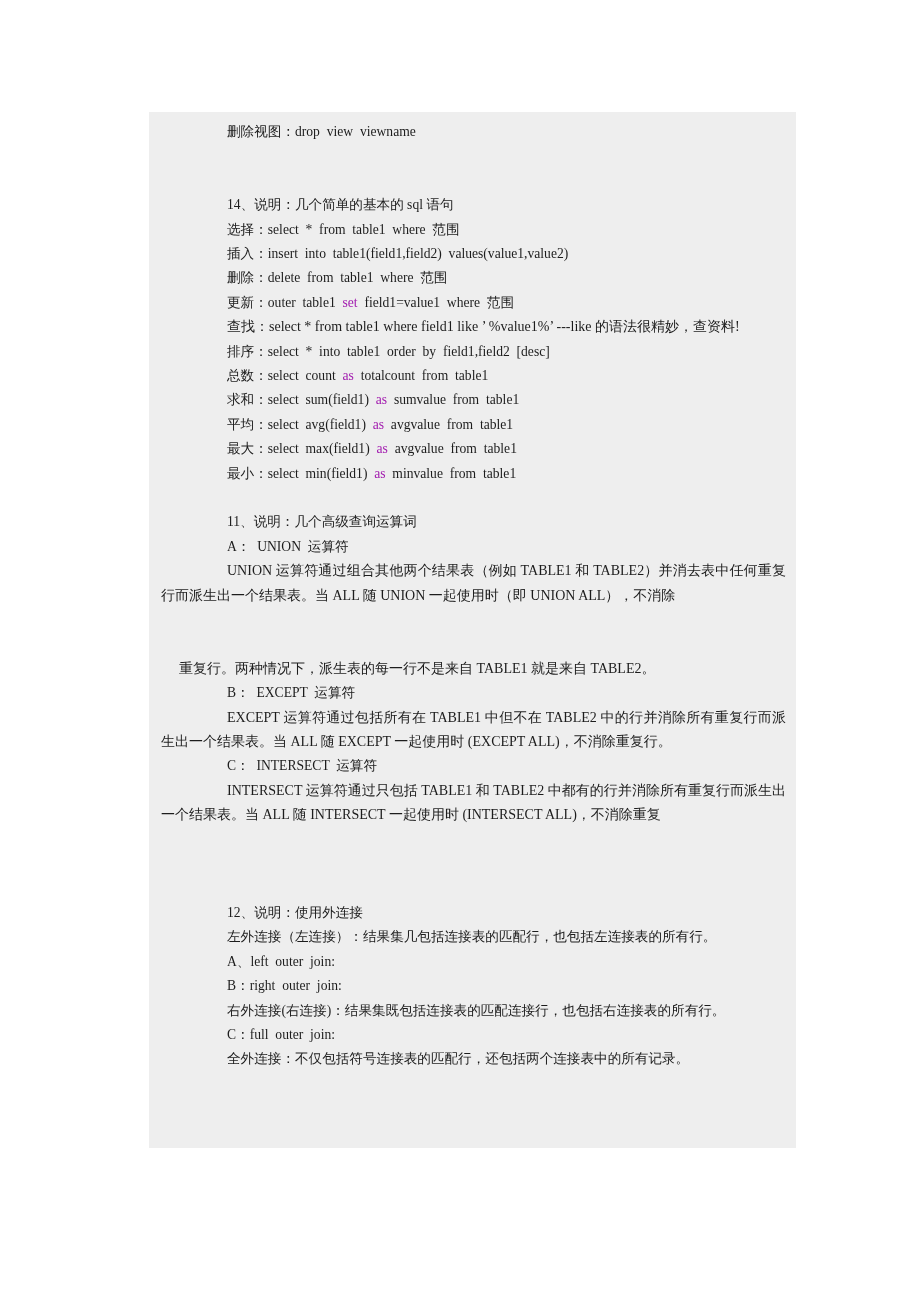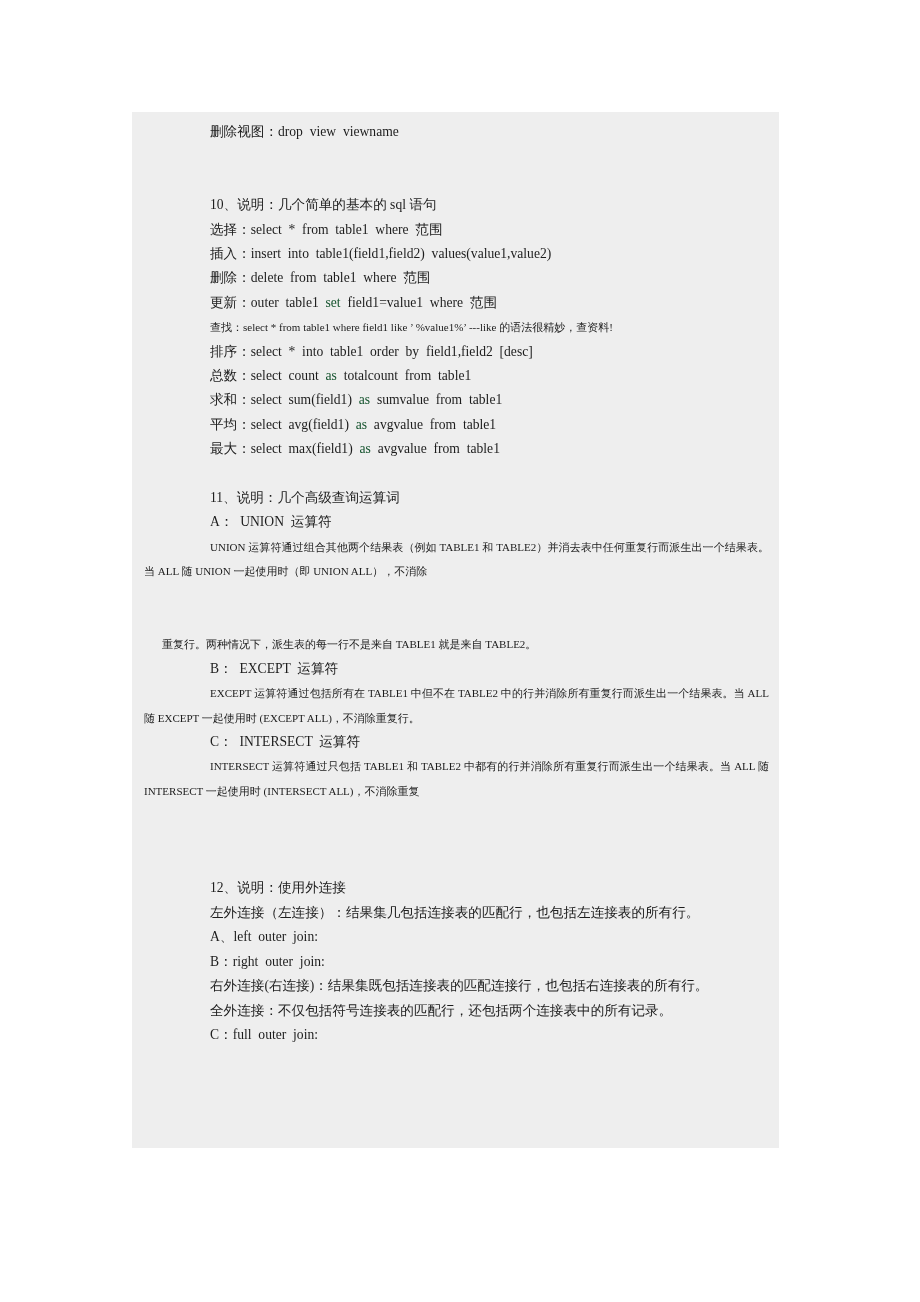--- a/index.html
+++ b/index.html
@@ -15,21 +15,21 @@
     overflow: hidden;
   }
   .page {
     position: relative;
     width: 920px;
     height: 1302px;
     background: #ffffff;
   }
   .content-block {
     position: absolute;
-    left: 132px;
+    left: 149px;
     top: 112px;
     width: 647px;
     min-height: 1036px;
     background: #eeeeee;
     box-sizing: border-box;
     padding: 8px 0 12px 0;
   }
   .doc-body {
     font-size: 13.6px;
     line-height: 24.4px;
@@ -48,73 +48,74 @@
     min-height: 24.4px;
   }
   .line.indent {
     text-indent: 66px;
   }
   .line.blank {
     height: 24.4px;
     min-height: 24.4px;
   }
   .kw {
-    color: #14532d;
+    color: #a21caf;
   }
   
   .para {
     margin: 0;
     padding: 0;
     text-align: justify;
     text-justify: inter-ideograph;
     text-indent: 66px;
-    font-size: 11px;
+    font-size: 14px;
     line-height: 24.4px;
     word-break: break-all;
   }
   .para.small-indent {
     text-indent: 18px;
   }
 </style>
 </head>
 <body>
 
 <div class="page">
   <div class="content-block">
     <div class="doc-body" id="doc-body">
         <div class="line indent">删除视图：drop  view  viewname</div>
         <div class="line blank"></div>
         <div class="line blank"></div>
-        <div class="line indent">10、说明：几个简单的基本的 sql 语句</div>
+        <div class="line indent">14、说明：几个简单的基本的 sql 语句</div>
         <div class="line indent">选择：select  *  from  table1  where  范围</div>
         <div class="line indent">插入：insert  into  table1(field1,field2)  values(value1,value2)</div>
         <div class="line indent">删除：delete  from  table1  where  范围</div>
         <div class="line indent"><span>更新：outer  table1  </span><span class="kw">set</span><span>  field1=value1  where  范围</span></div>
         <div class="para">查找：select  *  from  table1  where  field1  like  ’ %value1%’   ---like 的语法很精妙，查资料!</div>
         <div class="line indent">排序：select  *  into  table1  order  by  field1,field2  [desc]</div>
         <div class="line indent"><span>总数：select  count  </span><span class="kw">as</span><span>  totalcount  from  table1</span></div>
         <div class="line indent"><span>求和：select  sum(field1)  </span><span class="kw">as</span><span>  sumvalue  from  table1</span></div>
         <div class="line indent"><span>平均：select  avg(field1)  </span><span class="kw">as</span><span>  avgvalue  from  table1</span></div>
         <div class="line indent"><span>最大：select  max(field1)  </span><span class="kw">as</span><span>  avgvalue  from  table1</span></div>
+        <div class="line indent"><span>最小：select  min(field1)  </span><span class="kw">as</span><span>  minvalue  from  table1</span></div>
         <div class="line blank"></div>
         <div class="line indent">11、说明：几个高级查询运算词</div>
         <div class="line indent">A：  UNION  运算符</div>
         <div class="para">UNION  运算符通过组合其他两个结果表（例如  TABLE1  和  TABLE2）并消去表中任何重复行而派生出一个结果表。当  ALL  随  UNION  一起使用时（即  UNION  ALL），不消除</div>
         <div class="line blank"></div>
         <div class="line blank"></div>
         <div class="para small-indent">重复行。两种情况下，派生表的每一行不是来自  TABLE1  就是来自  TABLE2。</div>
         <div class="line indent">B：  EXCEPT  运算符</div>
         <div class="para">EXCEPT  运算符通过包括所有在  TABLE1  中但不在  TABLE2  中的行并消除所有重复行而派生出一个结果表。当  ALL  随  EXCEPT  一起使用时  (EXCEPT  ALL)，不消除重复行。</div>
         <div class="line indent">C：  INTERSECT  运算符</div>
         <div class="para">INTERSECT  运算符通过只包括  TABLE1  和  TABLE2  中都有的行并消除所有重复行而派生出一个结果表。当  ALL  随  INTERSECT  一起使用时  (INTERSECT  ALL)，不消除重复</div>
         <div class="line blank"></div>
         <div class="line blank"></div>
         <div class="line blank"></div>
         <div class="line indent">12、说明：使用外连接</div>
         <div class="line indent">左外连接（左连接）：结果集几包括连接表的匹配行，也包括左连接表的所有行。</div>
         <div class="line indent">A、left  outer  join:</div>
         <div class="line indent">B：right  outer  join:</div>
         <div class="line indent">右外连接(右连接)：结果集既包括连接表的匹配连接行，也包括右连接表的所有行。</div>
+        <div class="line indent">C：full  outer  join:</div>
         <div class="line indent">全外连接：不仅包括符号连接表的匹配行，还包括两个连接表中的所有记录。</div>
-        <div class="line indent">C：full  outer  join:</div>
       </div>
   </div>
 </div>
 
 </body></html>

